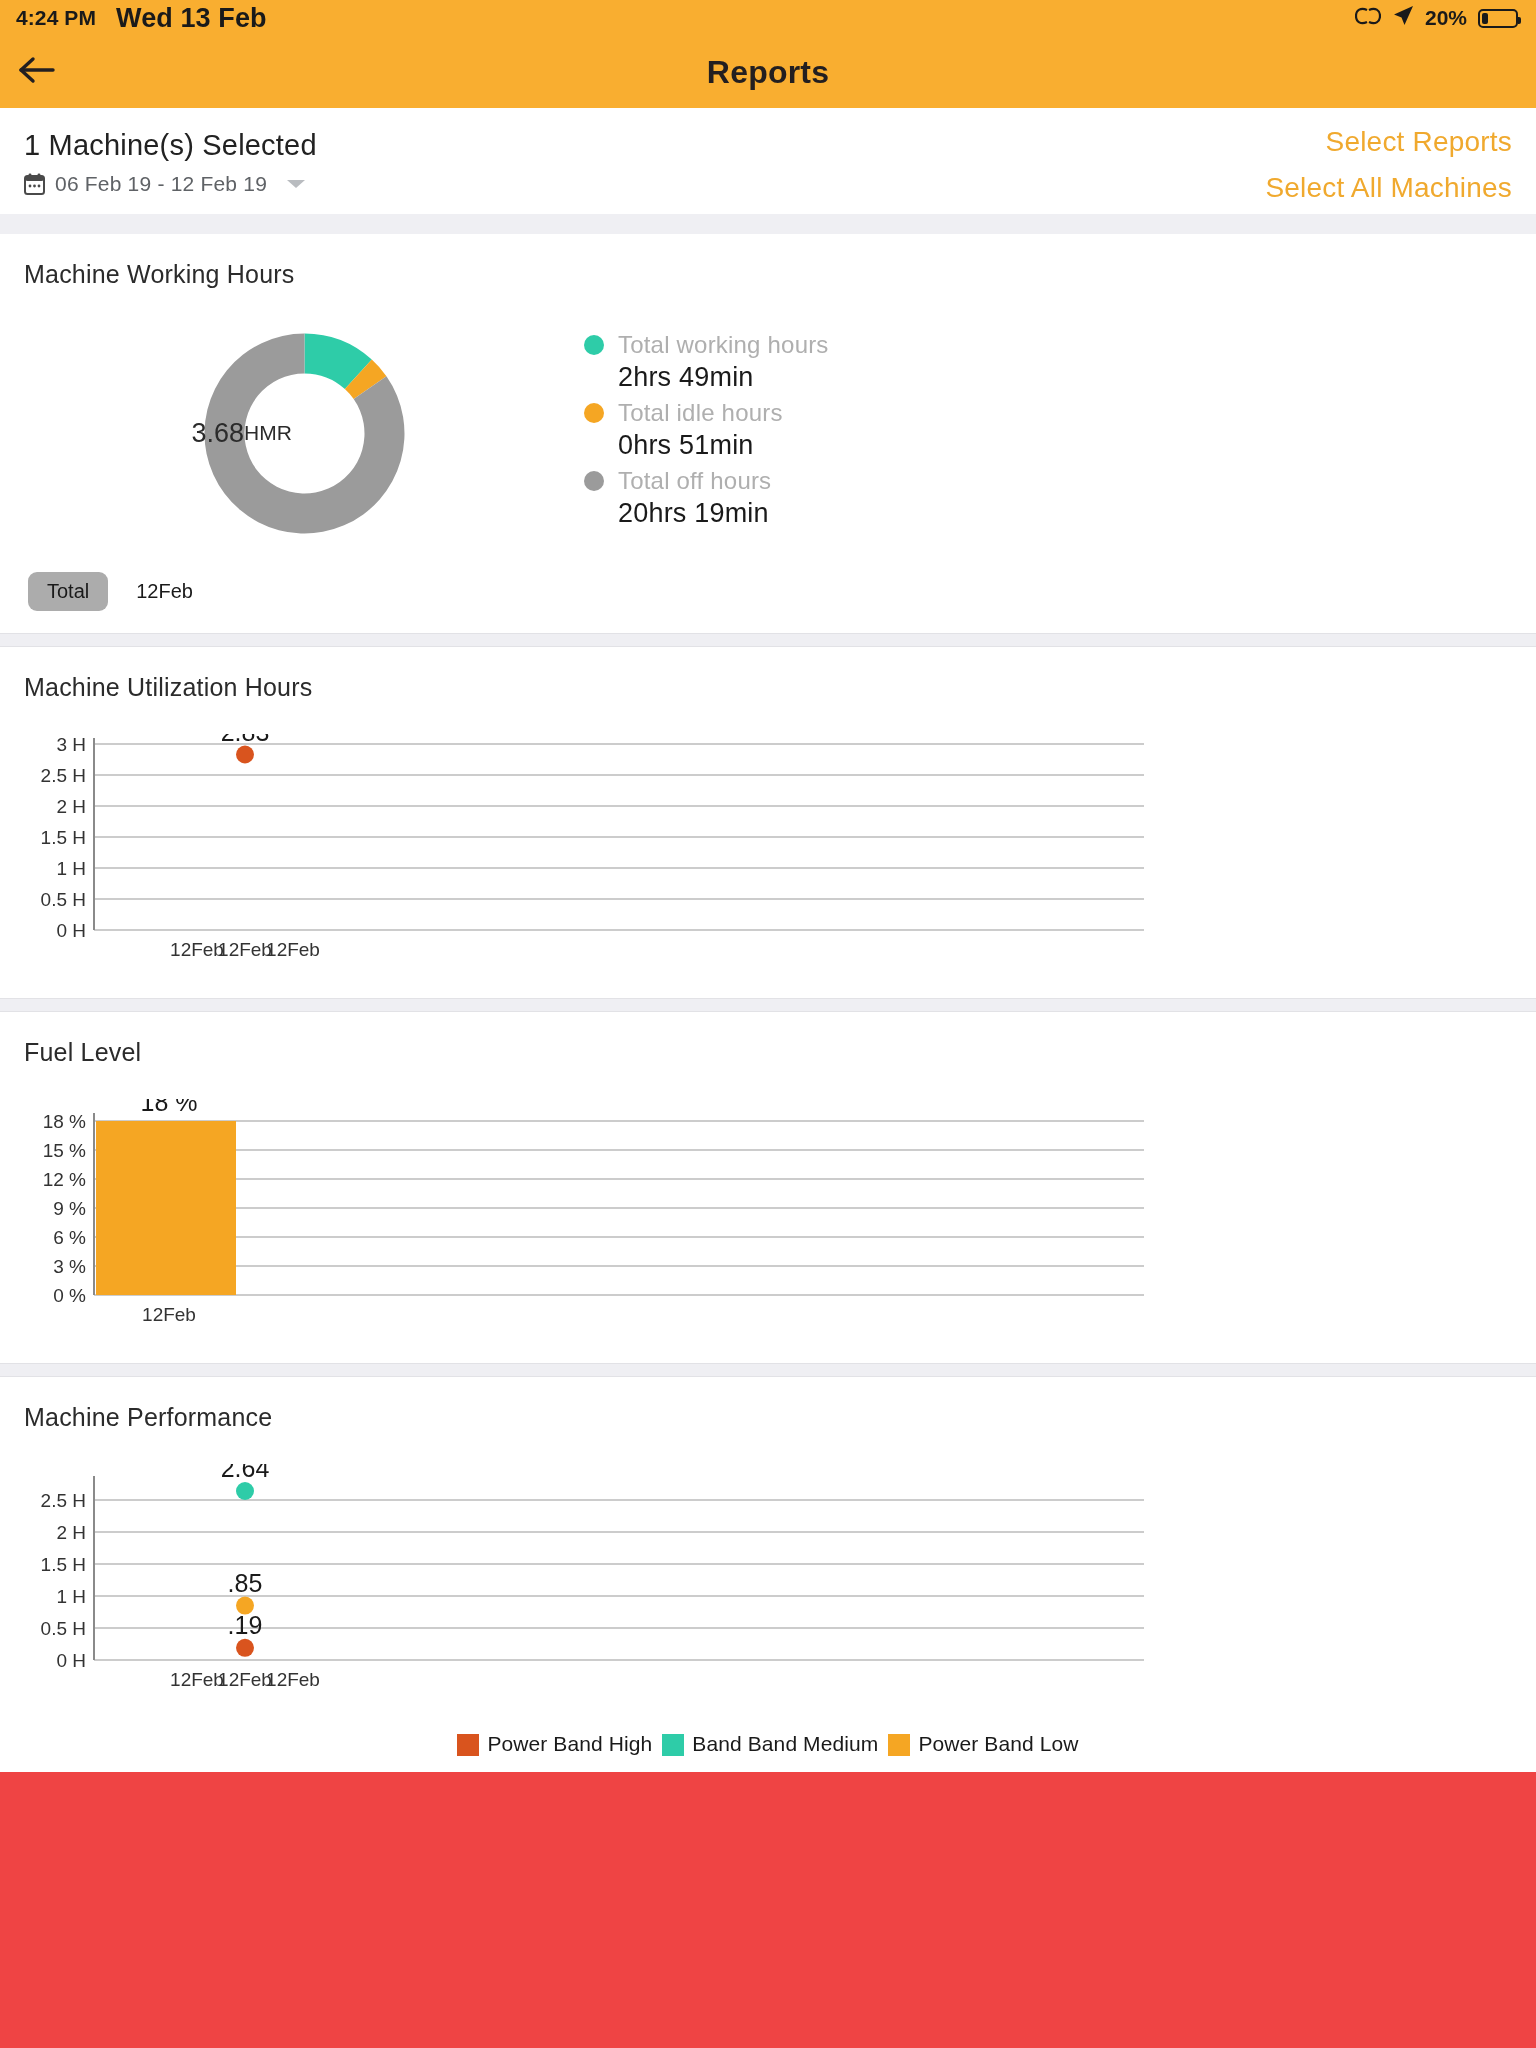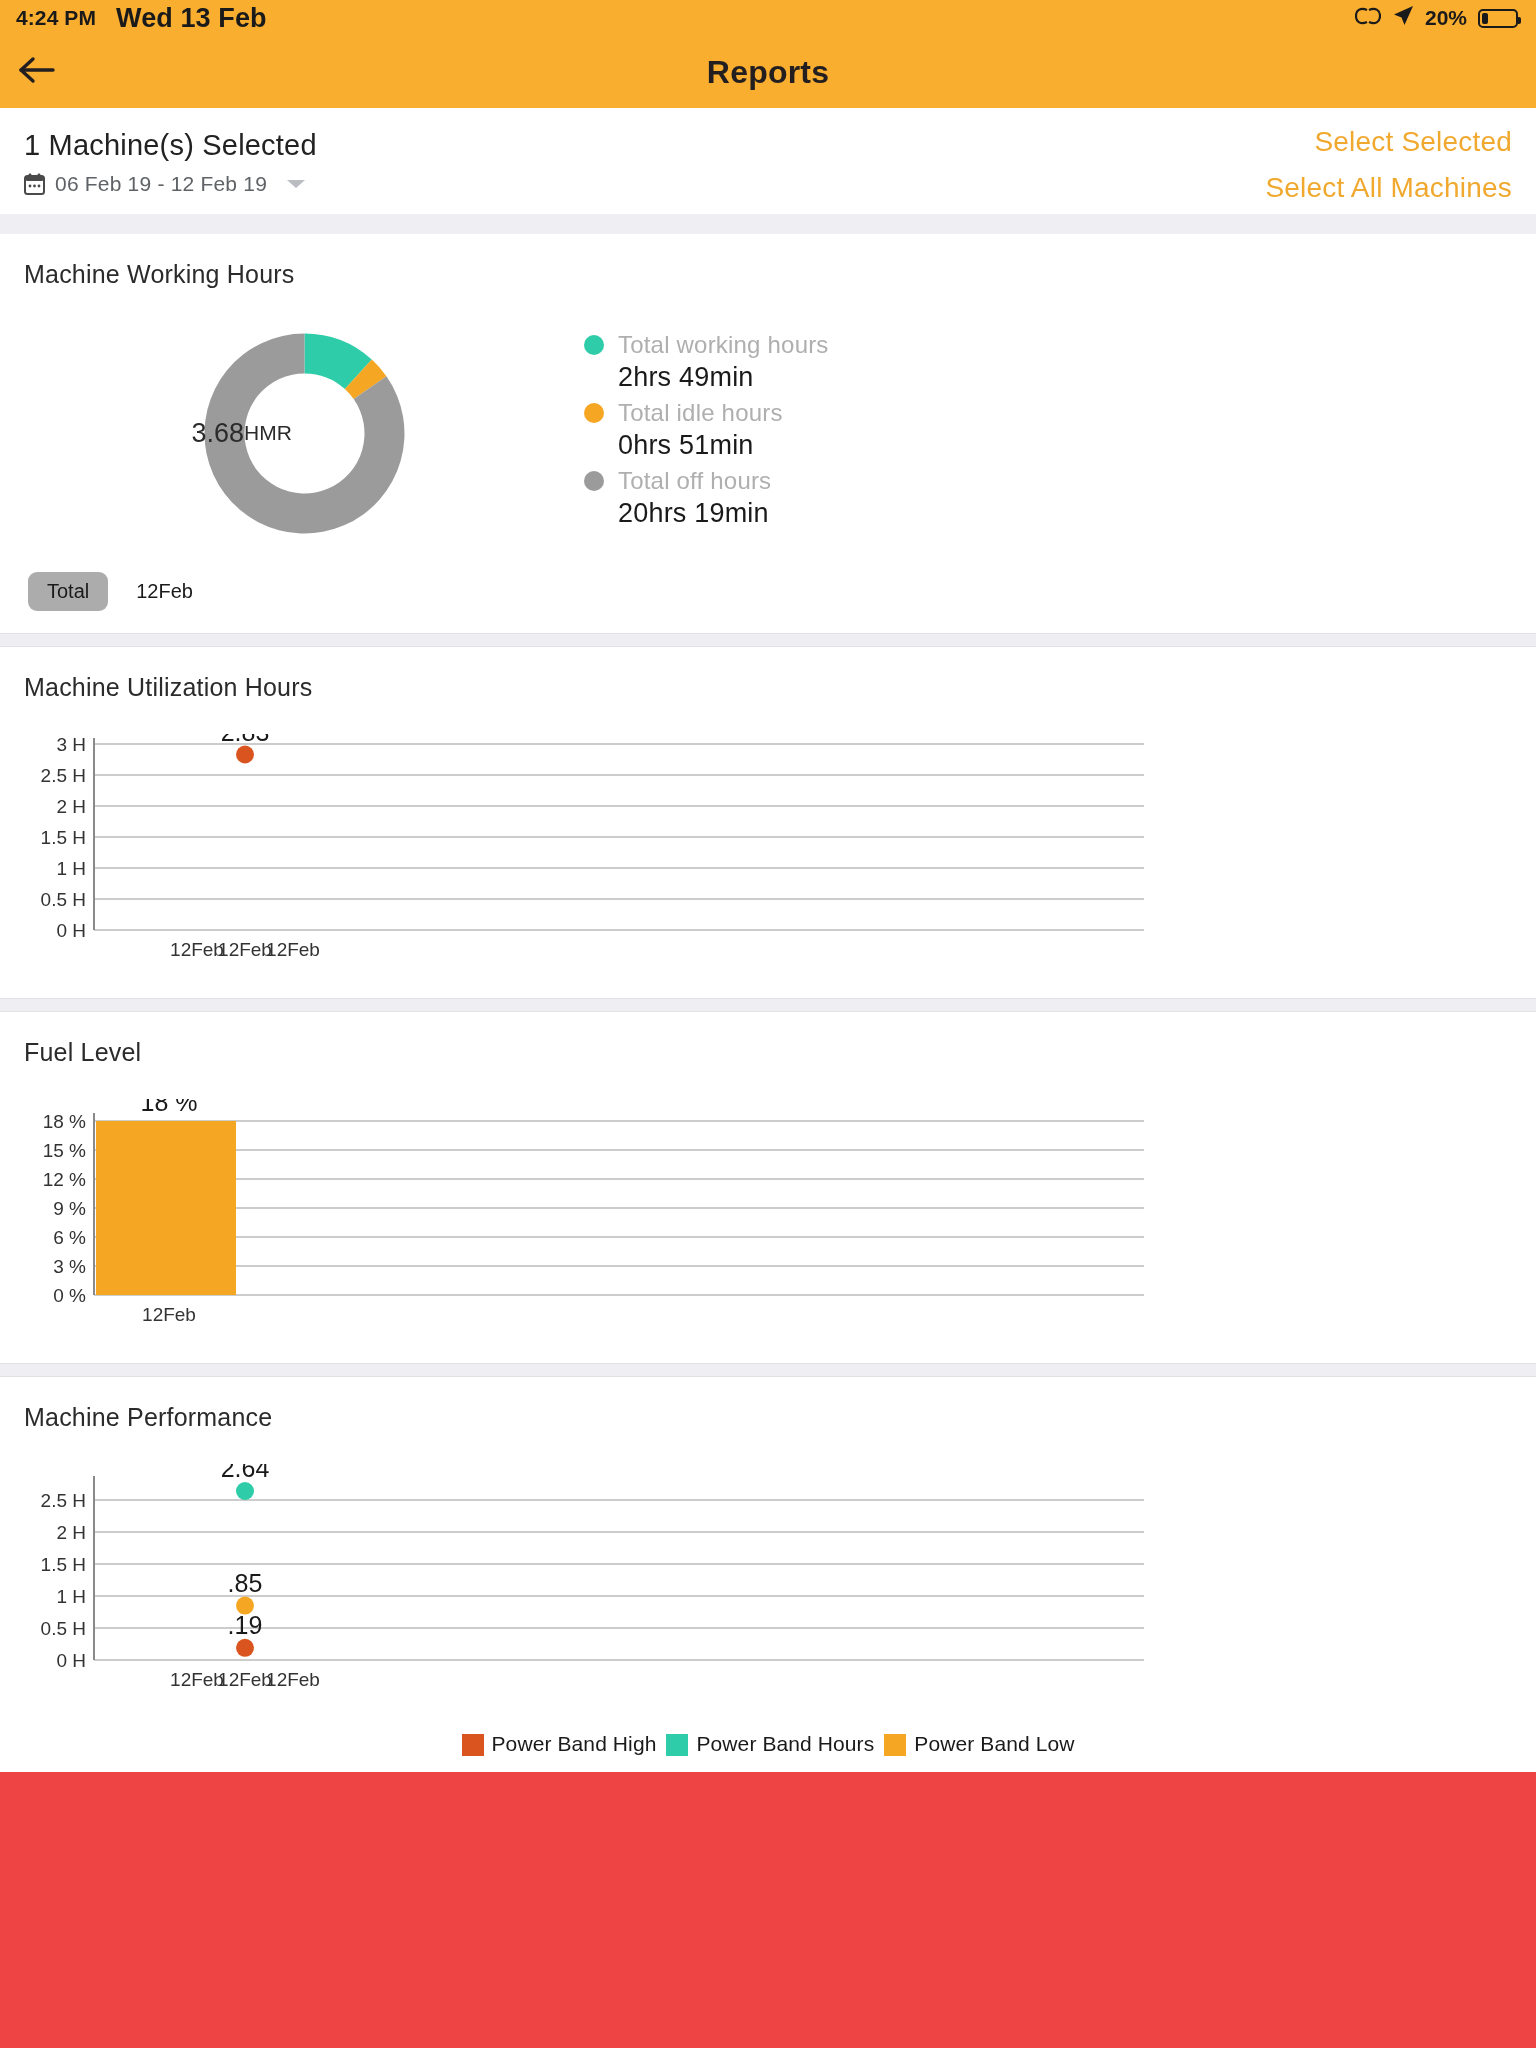--- a/index.html
+++ b/index.html
@@ -263,21 +263,21 @@
           <rect x="13.5" y="0.5" width="3" height="5" rx="1.4" fill="#4a4a4a"></rect>
           <circle cx="6" cy="13" r="1.4" fill="#4a4a4a"></circle>
           <circle cx="10.5" cy="13" r="1.4" fill="#4a4a4a"></circle>
           <circle cx="15" cy="13" r="1.4" fill="#4a4a4a"></circle>
         </svg>
       </span>
       <span class="date-text">06 Feb 19 - 12 Feb 19</span>
       <span class="caret-down"></span>
     </div>
     <div class="sel-links">
-      <span class="sel-link">Select Selected</span>
+      <span class="sel-link">Select Reports</span>
       <span class="sel-link">Select All Machines</span>
     </div>
   </div>
 
   <div class="band"></div>
 
   <div class="card">
     <div class="card-title">Machine Working Hours</div>
 
     <div class="donut-wrap">
@@ -434,21 +434,21 @@
       </svg>
     </div>
 
     <div class="bottom-legend">
       <div class="bl-item">
         <span class="bl-swatch" style="background:#D9541E"></span>
         <span class="bl-text">Power Band High</span>
       </div>
       <div class="bl-item">
         <span class="bl-swatch" style="background:#2ECCA8"></span>
-        <span class="bl-text">Power Band Hours</span>
+        <span class="bl-text">Band Band Medium</span>
       </div>
       <div class="bl-item">
         <span class="bl-swatch" style="background:#F5A623"></span>
         <span class="bl-text">Power Band Low</span>
       </div>
     </div>
   </div>
 
 </div>
 

